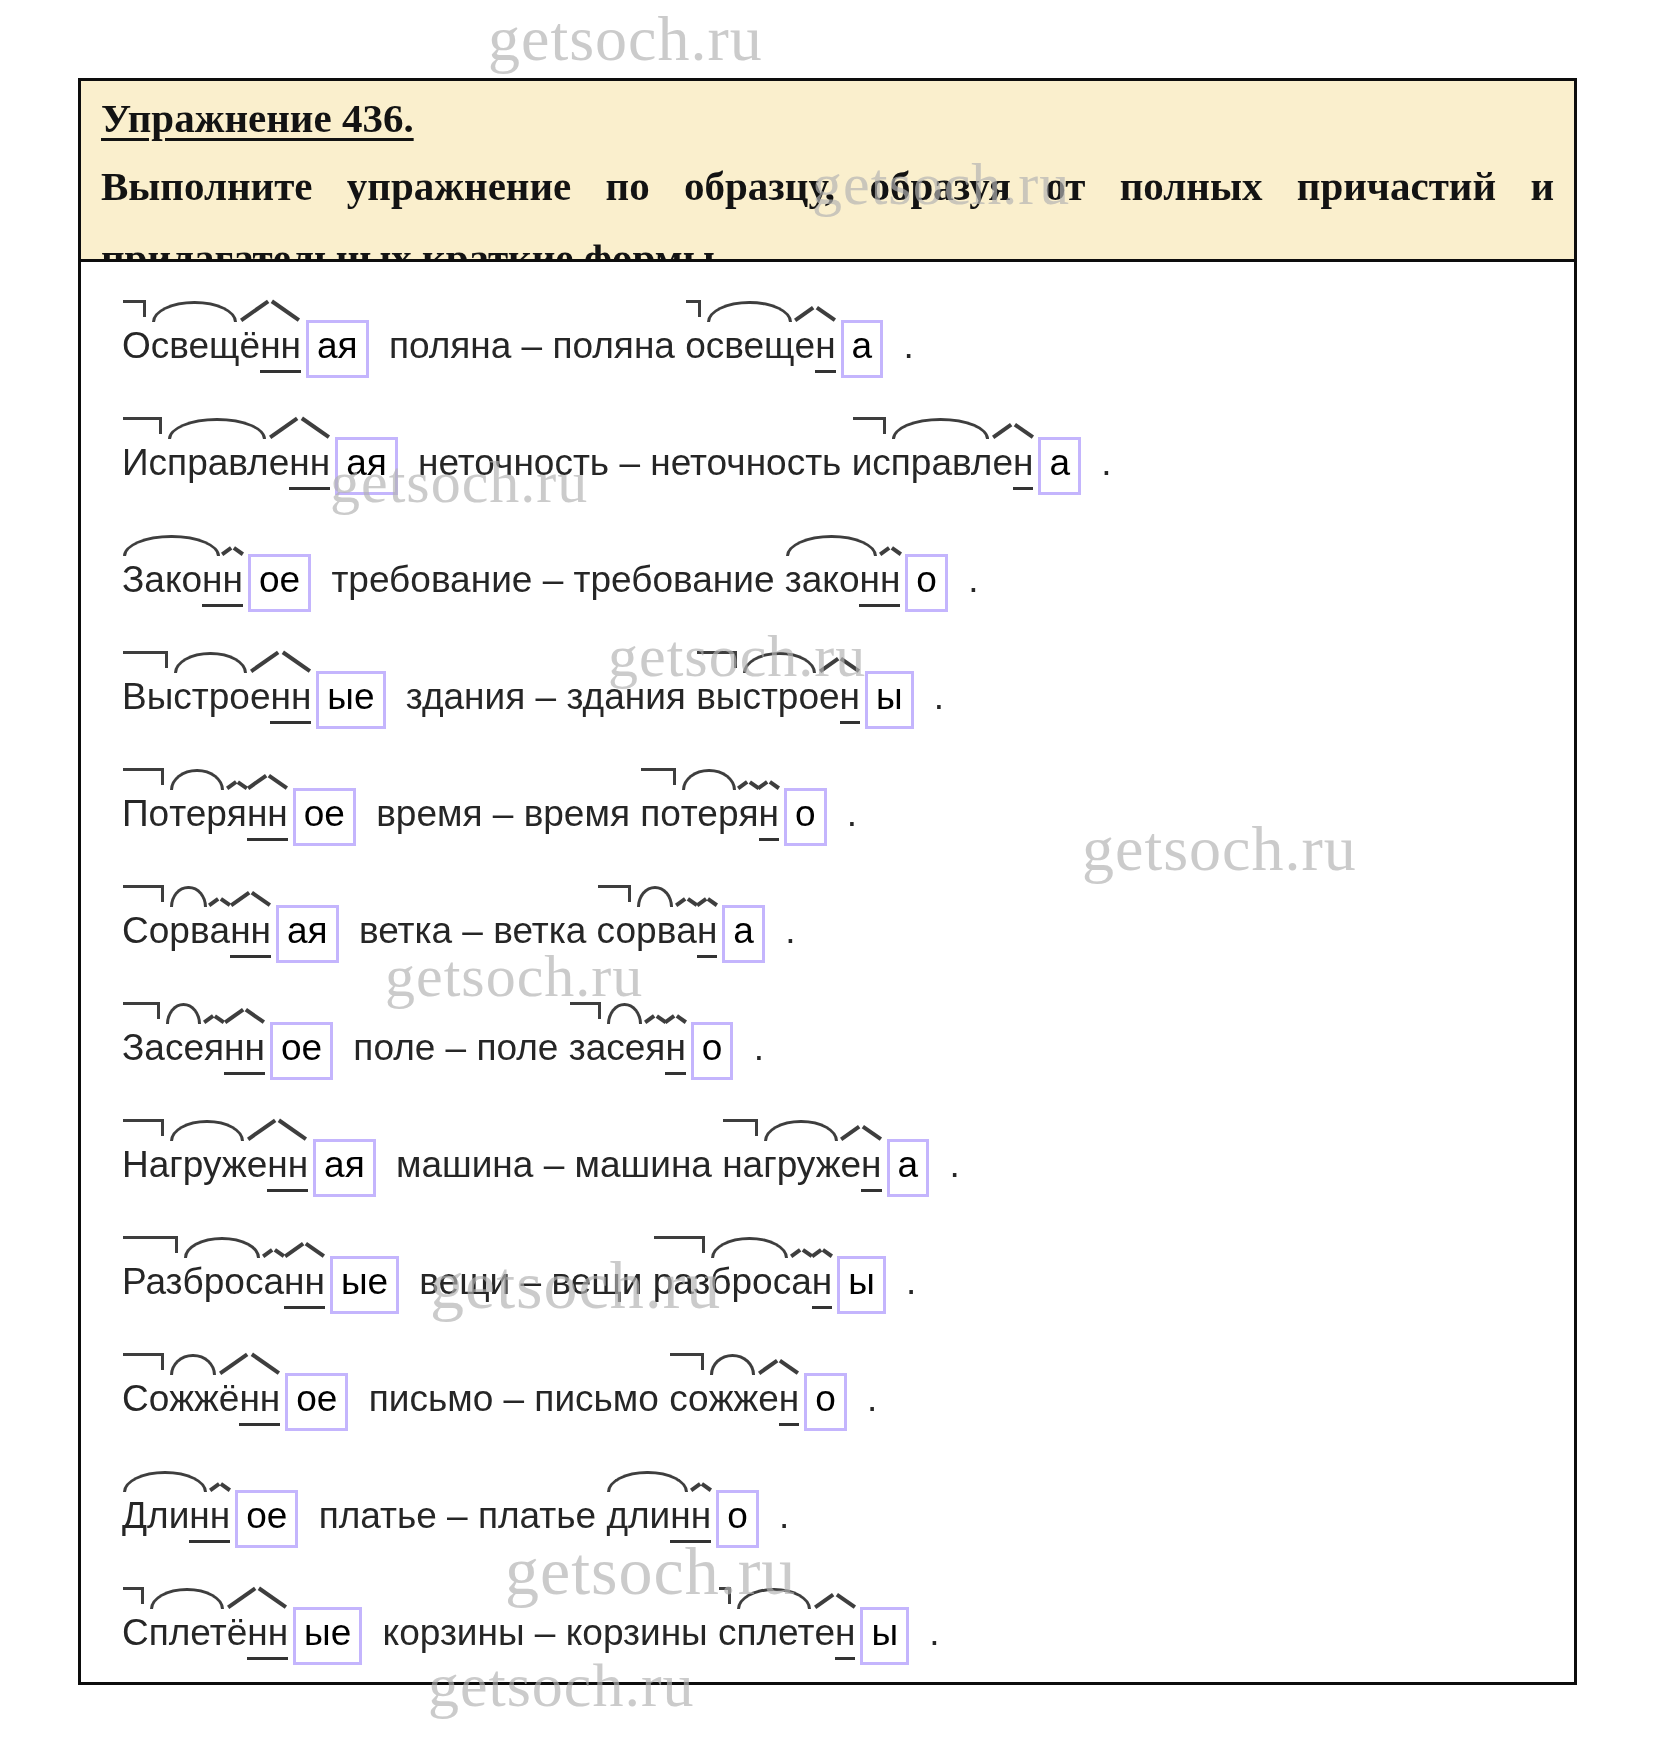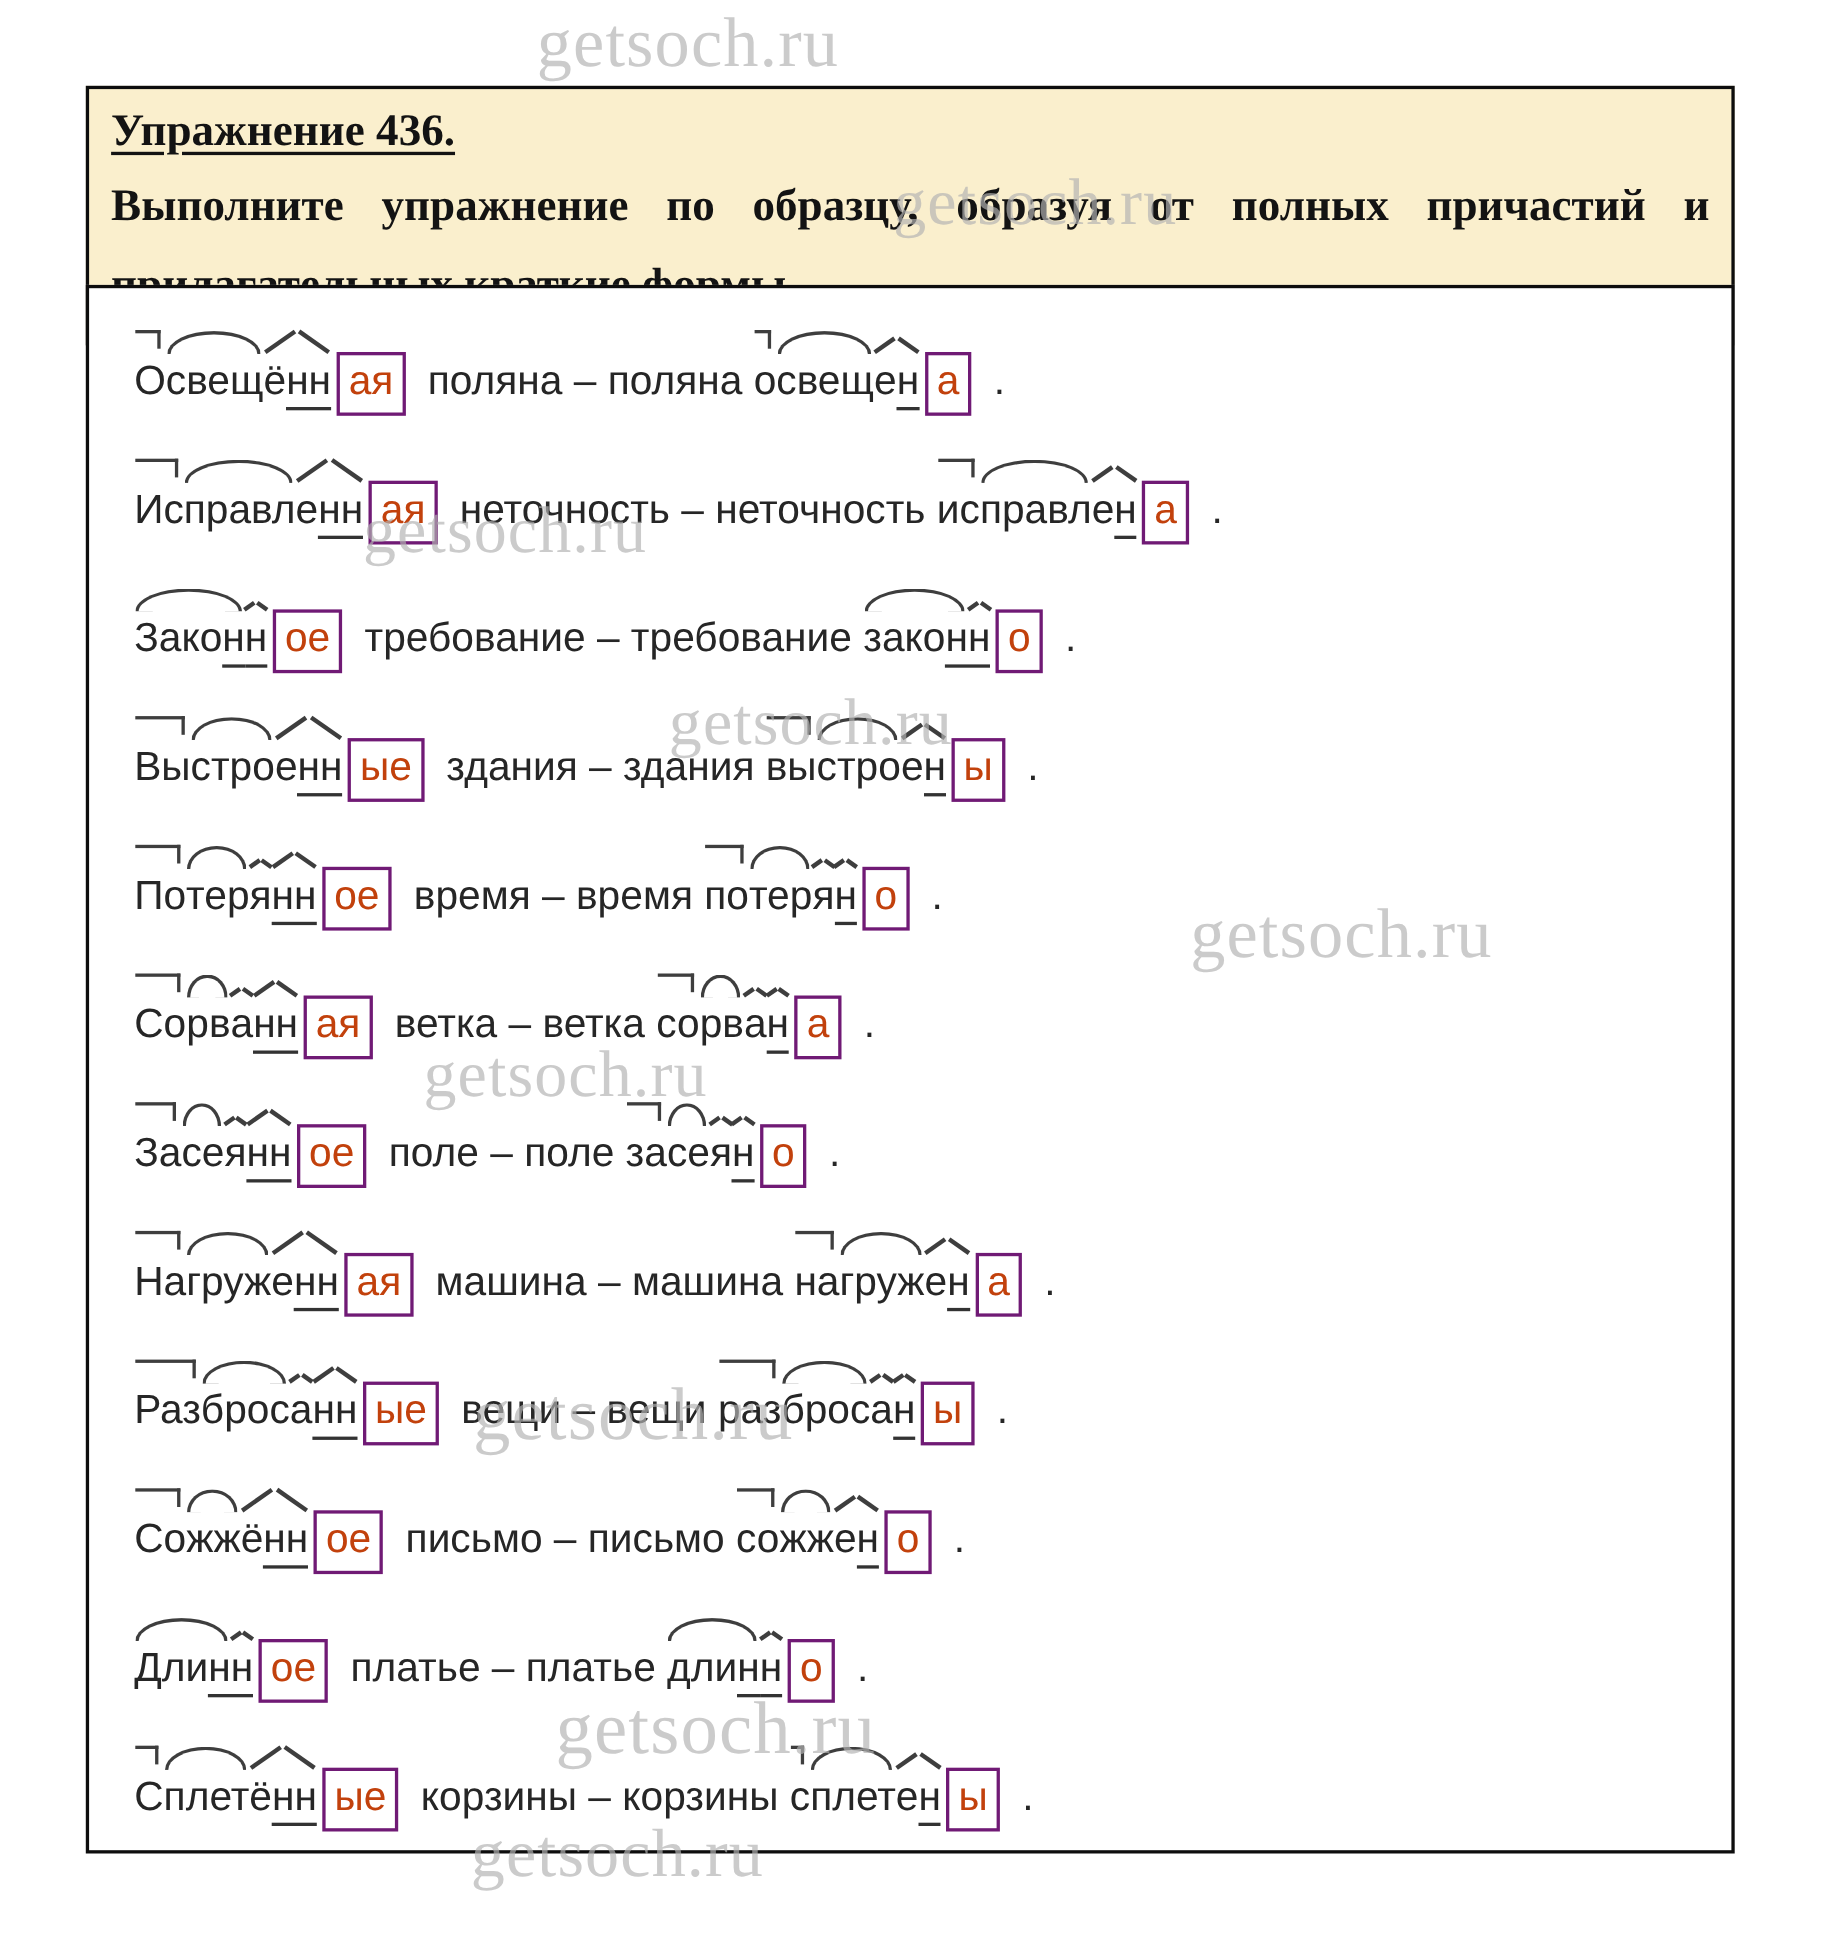--- a/index.html
+++ b/index.html
@@ -46,22 +46,22 @@
   
   .suf .m::before,.suf .m::after{
     content:"";position:absolute;bottom:2px;width:54%;height:3.5px;background:currentColor;
   }
   .suf .m::before{left:4%;transform-origin:left bottom;transform:rotate(-35deg);}
   .suf .m::after{right:4%;transform-origin:right bottom;transform:rotate(35deg);}
   
   .und{border-bottom:3.5px solid #333;padding-bottom:4px;}
   
   .ending{
-    display:inline-block;border:3px solid #701a75;
-    padding:4px 8px 9px;margin:0 10px 0 5px;line-height:1.05;color:#c2410c;
+    display:inline-block;border:3px solid #c4b5fd;
+    padding:4px 8px 9px;margin:0 10px 0 5px;line-height:1.05;color:#000000;
   }
   
   .wm{
     position:absolute;z-index:6;color:rgba(178,178,178,0.68);
     font-family:Liberation Serif, serif;font-weight:normal;
     letter-spacing:1px;pointer-events:none;white-space:nowrap;
   }
 </style>
 </head>
 <body>

